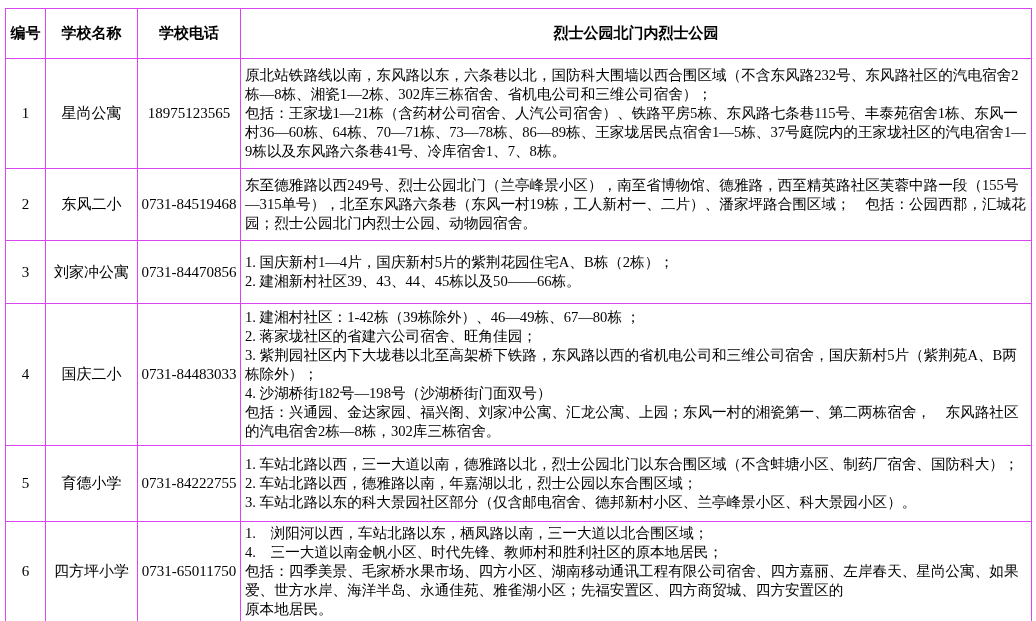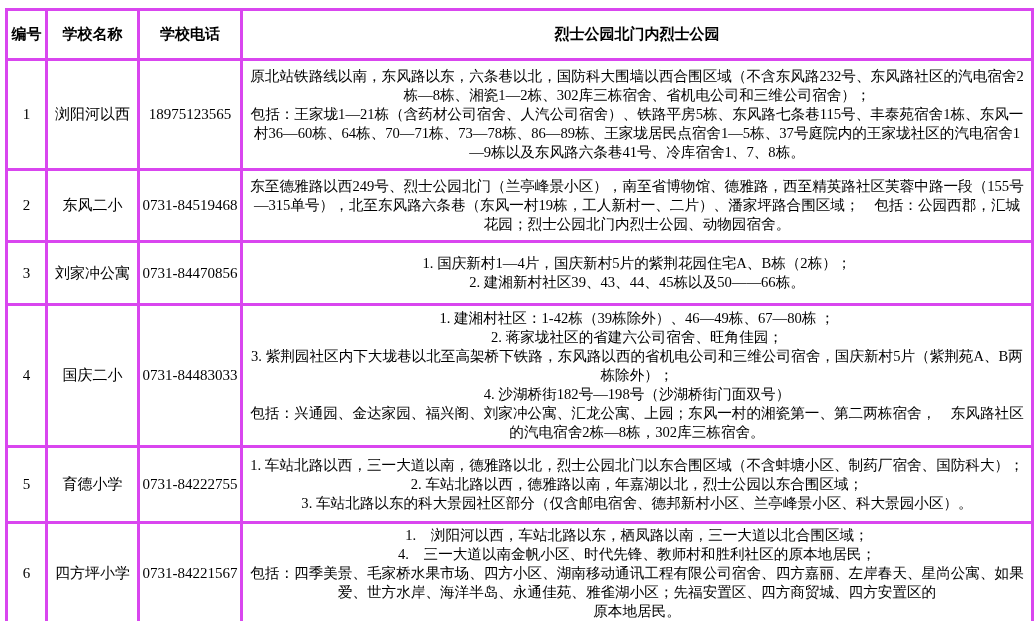--- a/index.html
+++ b/index.html
@@ -17,21 +17,21 @@
     padding: 8px 5px 0 5px;
   }
   table.district-table {
     border-collapse: collapse;
     width: 1026px;
     table-layout: fixed;
     background: #ffffff;
   }
   table.district-table th,
   table.district-table td {
-    border: 3px solid #d946ef;
+    border: 1px solid #d946ef;
     vertical-align: middle;
     box-sizing: border-box;
   }
   table.district-table th {
     font-weight: bold;
     font-size: 15px;
     text-align: center;
     padding: 2px;
   }
   thead tr { height: 50px; }
@@ -45,21 +45,21 @@
   col.c-name  { width: 92px; }
   col.c-phone { width: 103px; }
   col.c-detail{ width: 791px; }
   td.cell-no, td.cell-name, td.cell-phone {
     text-align: center;
     font-size: 15px;
     padding: 2px;
   }
   td.cell-phone { letter-spacing: 0px; }
   td.cell-detail {
-    text-align: center;
+    text-align: left;
     font-size: 14.6px;
     line-height: 19px;
     padding: 2px 4px;
     white-space: pre-wrap;
     word-break: break-all;
   }
 </style>
 </head>
 <body>
 
@@ -75,21 +75,21 @@
       <tr>
         <th>编号</th>
         <th>学校名称</th>
         <th>学校电话</th>
         <th>烈士公园北门内烈士公园</th>
       </tr>
     </thead>
     <tbody>
   <tr>
     <td class="cell-no">1</td>
-    <td class="cell-name">浏阳河以西</td>
+    <td class="cell-name">星尚公寓</td>
     <td class="cell-phone">18975123565</td>
     <td class="cell-detail">原北站铁路线以南，东风路以东，六条巷以北，国防科大围墙以西合围区域（不含东风路232号、东风路社区的汽电宿舍2栋—8栋、湘瓷1—2栋、302库三栋宿舍、省机电公司和三维公司宿舍）；
 包括：王家垅1—21栋（含药材公司宿舍、人汽公司宿舍）、铁路平房5栋、东风路七条巷115号、丰泰苑宿舍1栋、东风一村36—60栋、64栋、70—71栋、73—78栋、86—89栋、王家垅居民点宿舍1—5栋、37号庭院内的王家垅社区的汽电宿舍1—9栋以及东风路六条巷41号、冷库宿舍1、7、8栋。</td>
   </tr>
 
   <tr>
     <td class="cell-no">2</td>
     <td class="cell-name">东风二小</td>
     <td class="cell-phone">0731-84519468</td>
     <td class="cell-detail">东至德雅路以西249号、烈士公园北门（兰亭峰景小区），南至省博物馆、德雅路，西至精英路社区芙蓉中路一段（155号—315单号），北至东风路六条巷（东风一村19栋，工人新村一、二片）、潘家坪路合围区域；　包括：公园西郡，汇城花园；烈士公园北门内烈士公园、动物园宿舍。</td>
@@ -119,21 +119,21 @@
     <td class="cell-name">育德小学</td>
     <td class="cell-phone">0731-84222755</td>
     <td class="cell-detail">1. 车站北路以西，三一大道以南，德雅路以北，烈士公园北门以东合围区域（不含蚌塘小区、制药厂宿舍、国防科大）；
 2. 车站北路以西，德雅路以南，年嘉湖以北，烈士公园以东合围区域；
 3. 车站北路以东的科大景园社区部分（仅含邮电宿舍、德邦新村小区、兰亭峰景小区、科大景园小区）。</td>
   </tr>
 
   <tr>
     <td class="cell-no">6</td>
     <td class="cell-name">四方坪小学</td>
-    <td class="cell-phone">0731-84221567</td>
+    <td class="cell-phone">0731-65011750</td>
     <td class="cell-detail">1.　浏阳河以西，车站北路以东，栖凤路以南，三一大道以北合围区域；
 4.　三一大道以南金帆小区、时代先锋、教师村和胜利社区的原本地居民；
 包括：四季美景、毛家桥水果市场、四方小区、湖南移动通讯工程有限公司宿舍、四方嘉丽、左岸春天、星尚公寓、如果爱、世方水岸、海洋半岛、永通佳苑、雅雀湖小区；先福安置区、四方商贸城、四方安置区的
 原本地居民。</td>
   </tr>
 </tbody>
   </table>
 </div>
 
 </body></html>

